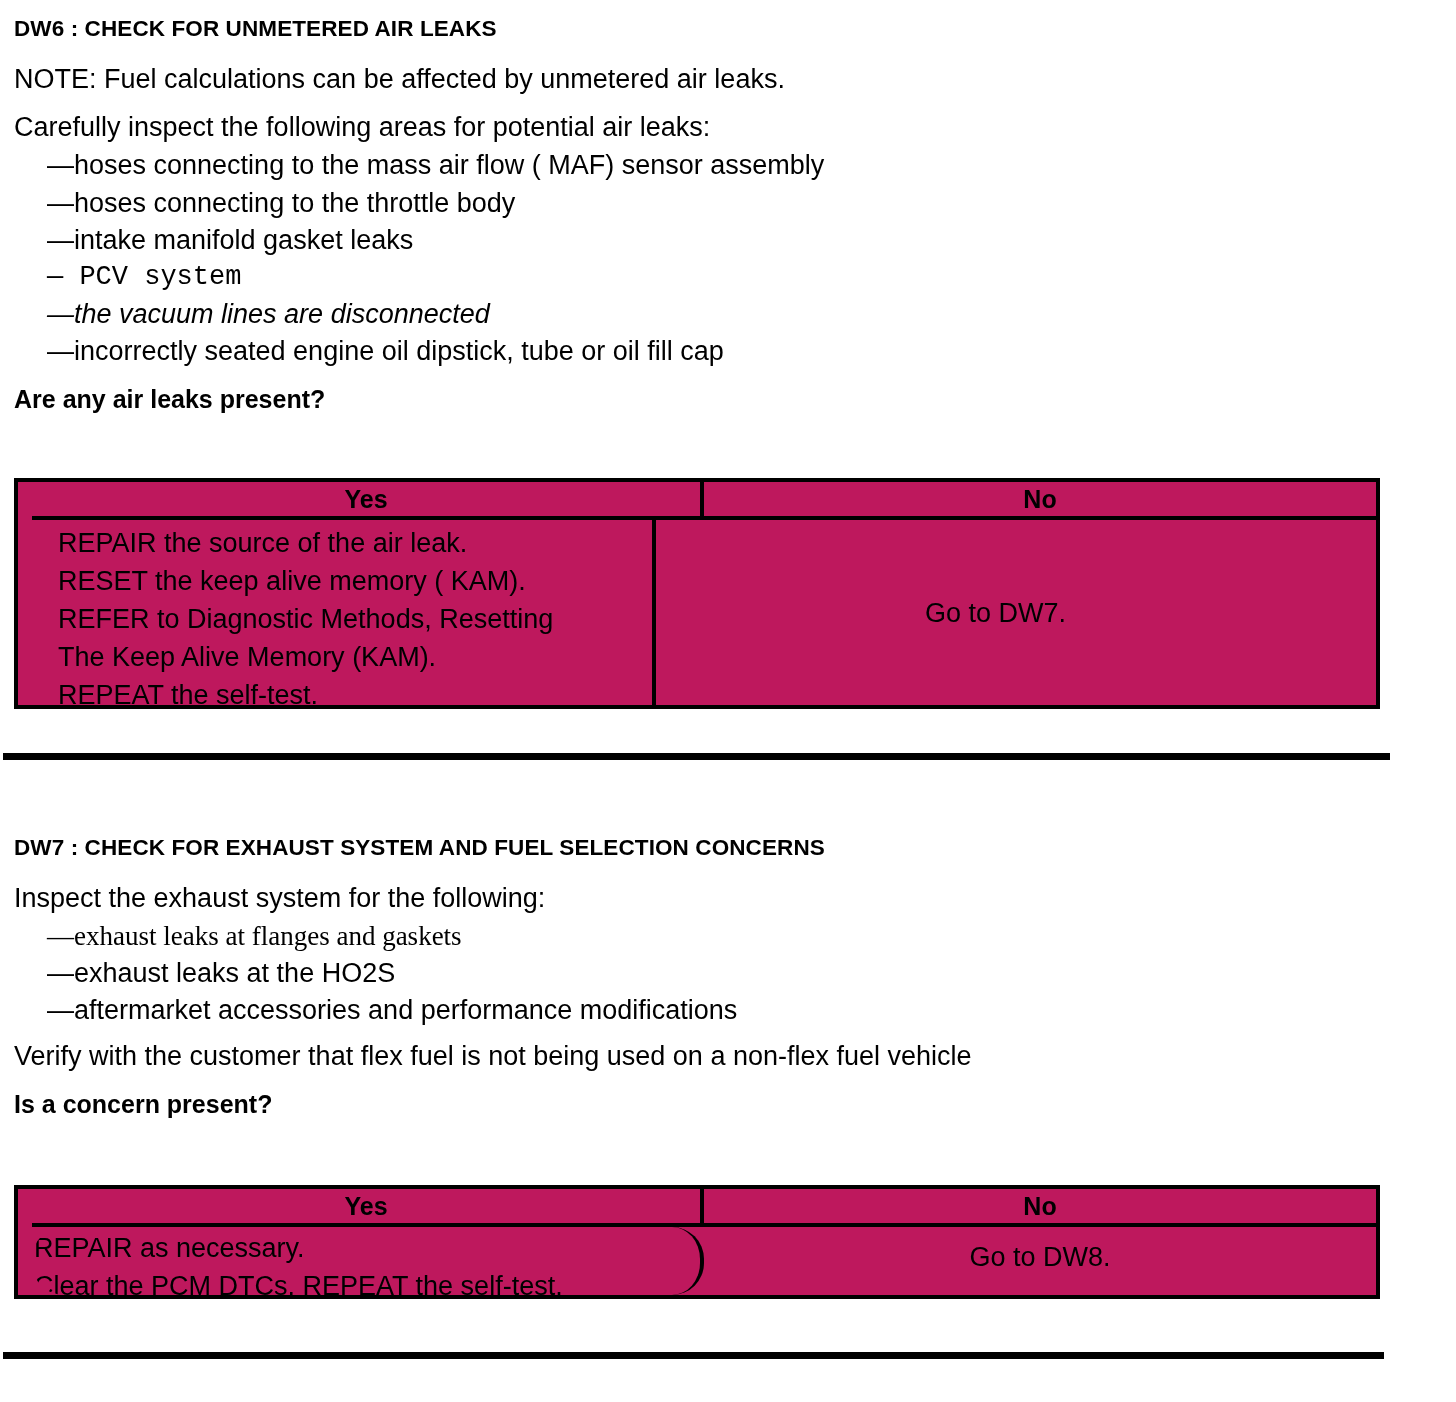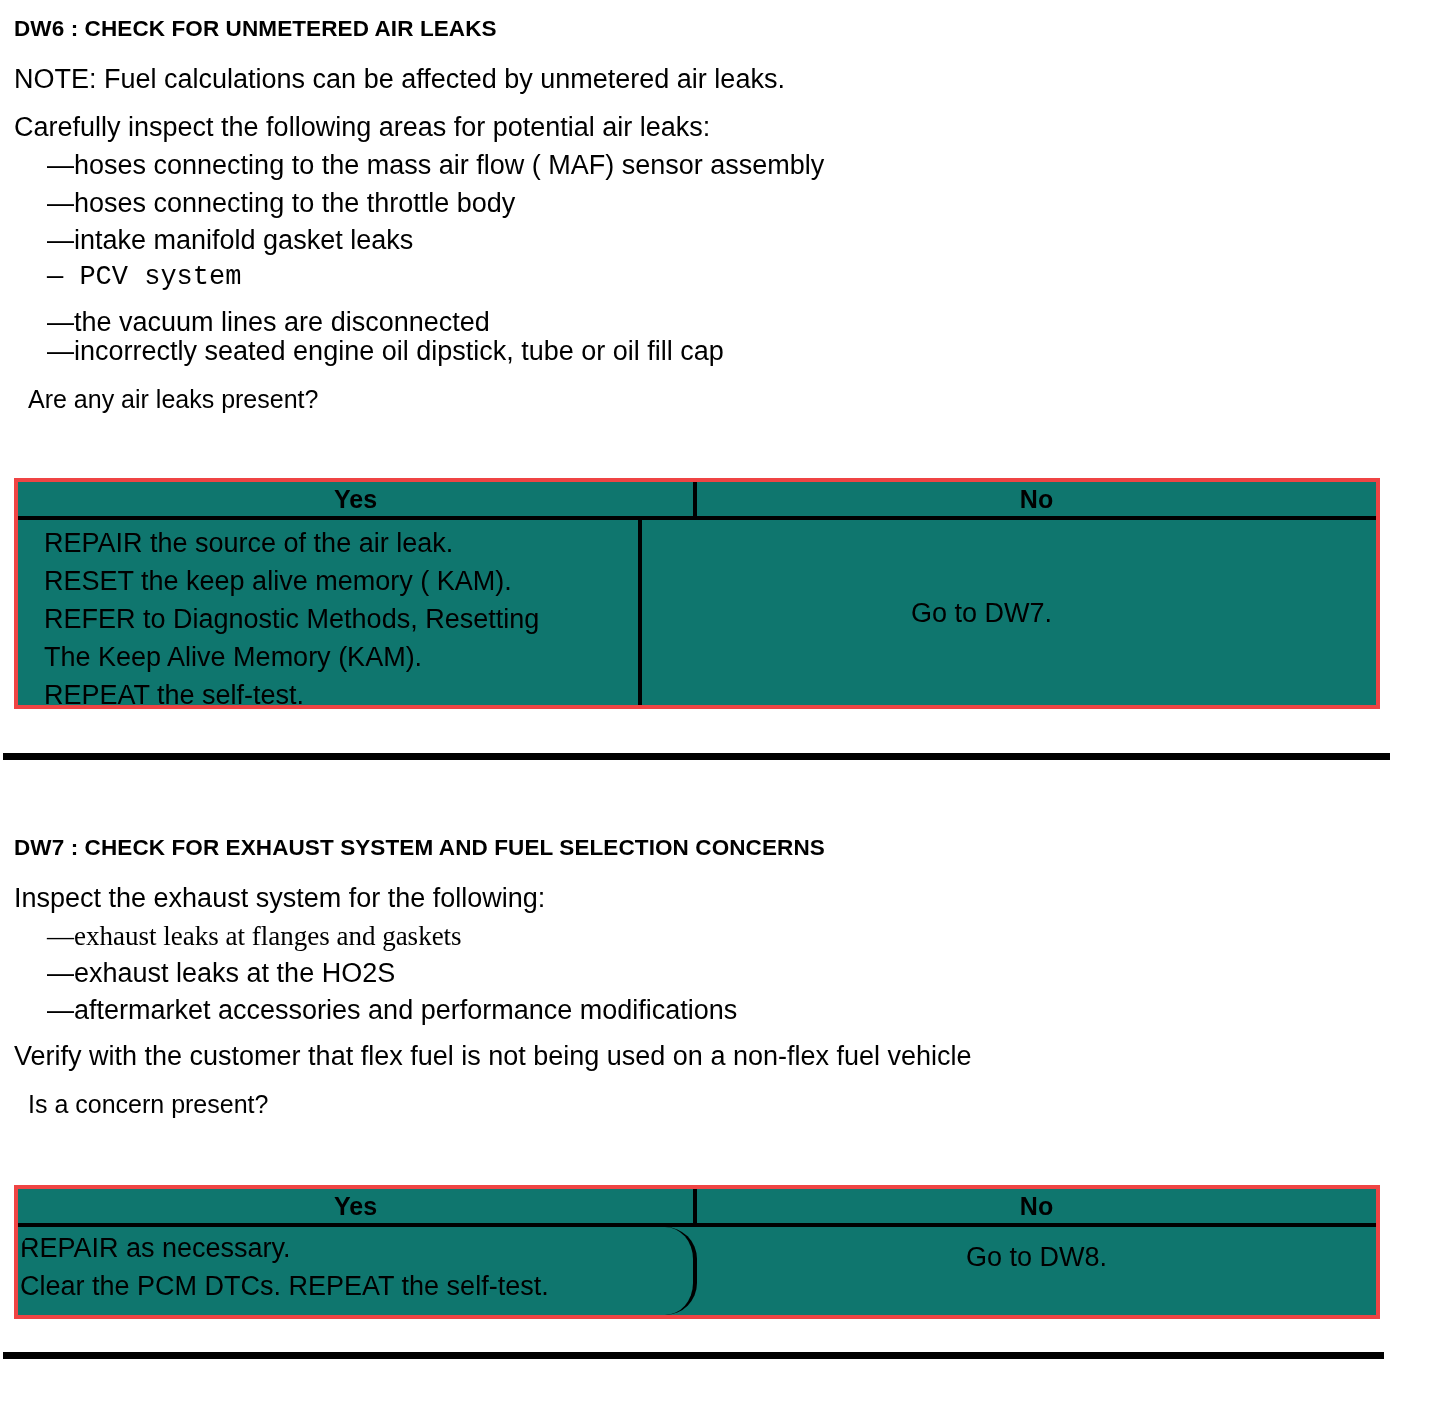--- a/index.html
+++ b/index.html
@@ -32,23 +32,22 @@
     line-height: 1;
   }
   .para {
     position: absolute;
     left: 14px;
     font-size: 27px;
     line-height: 1;
     white-space: nowrap;
   }
   .para.bold {
-    font-weight: normal;
+    font-weight: bold;
     font-size: 25px;
-    margin-left: 14px;
   }
   .bullet {
     position: absolute;
     left: 47px;
     font-size: 27px;
     line-height: 1;
     white-space: nowrap;
   }
 
   
@@ -56,23 +55,24 @@
     position: absolute;
     left: 3px;
     height: 7px;
     background: #000000;
   }
 
   
   .dtable {
     position: absolute;
     left: 14px;
-    border: 4px solid #ef4444;
+    border: 4px solid #000000;
     box-sizing: border-box;
-    background: #0f766e;
+    background: #be185d;
+    padding-left: 14px;
   }
   .dtable .row {
     display: flex;
     box-sizing: border-box;
   }
   .dtable .row.head {
     border-bottom: 4px solid #000000;
   }
   .dtable .cell {
     box-sizing: border-box;
@@ -110,21 +110,21 @@
   <div class="step-title" style="top:18px;">DW6 : CHECK FOR UNMETERED AIR LEAKS</div>
 
   <div class="para" style="top:66px;">NOTE: Fuel calculations can be affected by unmetered air leaks.</div>
 
   <div class="para" style="top:114px;">Carefully inspect the following areas for potential air leaks:</div>
 
   <div class="bullet" style="top:190px;">—hoses connecting to the throttle body</div>
   <div class="bullet" style="top:152px;">—hoses connecting to the mass air flow ( MAF) sensor assembly</div>
   <div class="bullet" style="top:227px;">—intake manifold gasket leaks</div>
   <div class="bullet" style="top:264px;font-family:Liberation Mono, monospace;">— PCV system</div>
-  <div class="bullet" style="top:309px;">—the vacuum lines are disconnected</div>
+  <div class="bullet" style="top:301px;font-style:italic;">—the vacuum lines are disconnected</div>
   <div class="bullet" style="top:338px;">—incorrectly seated engine oil dipstick, tube or oil fill cap</div>
 
   <div class="para bold" style="top:387px;">Are any air leaks present?</div>
 
   <div class="dtable" style="top:478px; width:1366px;">
     <div class="row head">
       <div class="cell left" style="width:679px;">Yes</div>
       <div class="cell" style="width:679px;">No</div>
     </div>
     <div class="row body">
@@ -150,21 +150,21 @@
   <div class="para" style="top:1043px;">Verify with the customer that flex fuel is not being used on a non-flex fuel vehicle</div>
 
   <div class="para bold" style="top:1092px;">Is a concern present?</div>
 
   <div class="dtable" style="top:1185px; width:1366px;">
     <div class="row head">
       <div class="cell left" style="width:679px;">Yes</div>
       <div class="cell" style="width:679px;">No</div>
     </div>
     <div class="row body">
-      <div class="cell left cell-lines" style="width:679px; height:88px; padding:2px 0 0 2px;border-radius:32px;">REPAIR as necessary.
+      <div class="cell left cell-lines" style="width:679px; height:68px; padding:2px 0 0 2px;border-radius:32px;">REPAIR as necessary.
 Clear the PCM DTCs. REPEAT the self-test.</div>
       <div class="cell center-mid" style="width:679px; height:60px;">Go to DW8.</div>
     </div>
   </div>
 
   <div class="rule" style="top:1352px; width:1381px;"></div>
 
 </div>
 
 </body></html>

